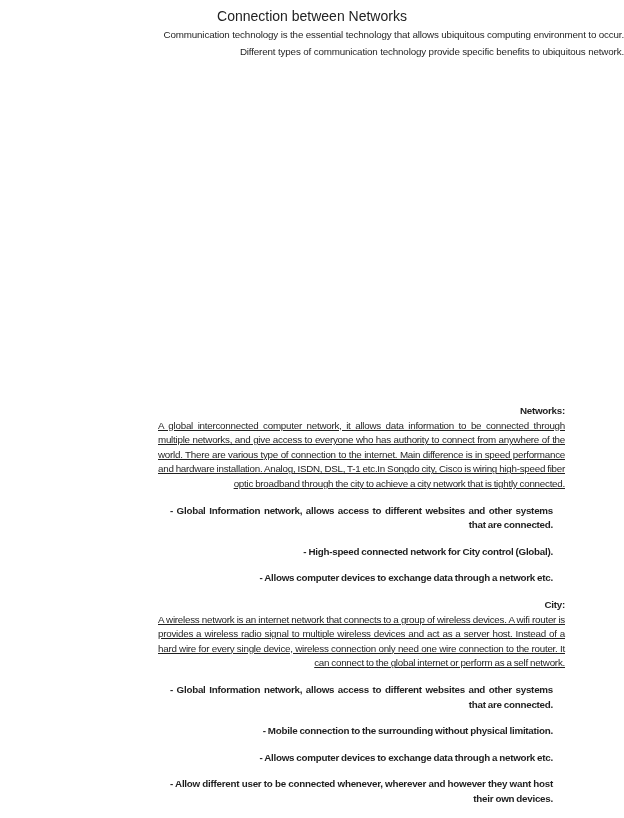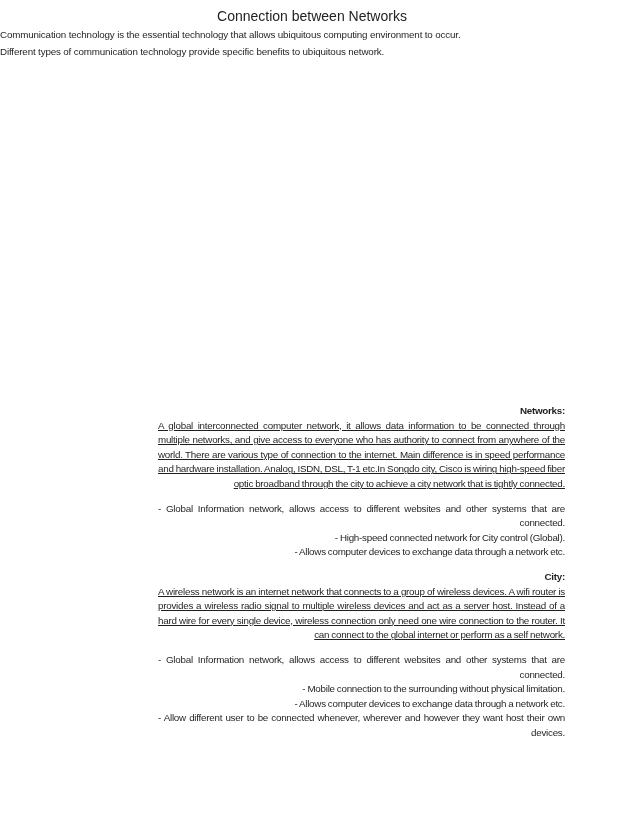--- a/index.html
+++ b/index.html
@@ -27,21 +27,21 @@
     font-weight: 400;
     line-height: 20px;
     color: #222222;
     letter-spacing: 0;
   }
   .intro-line {
     margin: 0;
     font-size: 9.8px;
     line-height: 17px;
     letter-spacing: -0.15px;
-    text-align: left;
+    text-align: right;
     color: #1f1f1f;
   }
   .doc-body {
     position: absolute;
     top: 404px;
     left: 158px;
     width: 407px;
     font-size: 9.8px;
     line-height: 14.6px;
     letter-spacing: -0.25px;
@@ -63,25 +63,26 @@
     text-align: justify;
     text-align-last: right;
     -moz-text-align-last: right;
     text-justify: inter-word;
     text-decoration: underline;
   }
   .bullet-list {
     margin-top: 10px;
   }
   .bullet-item {
-    margin: 0;
+    margin: 12px;
     text-align: justify;
     text-align-last: right;
     -moz-text-align-last: right;
     text-justify: inter-word;
+    font-weight: bold;
   }
 </style>
 </head>
 <body>
 
 <div class="page">
 
   <header class="doc-header">
     <h1 class="doc-title">Connection between Networks</h1>
     <p class="intro-line">Communication technology is the essential technology that allows ubiquitous computing environment to occur.</p>

